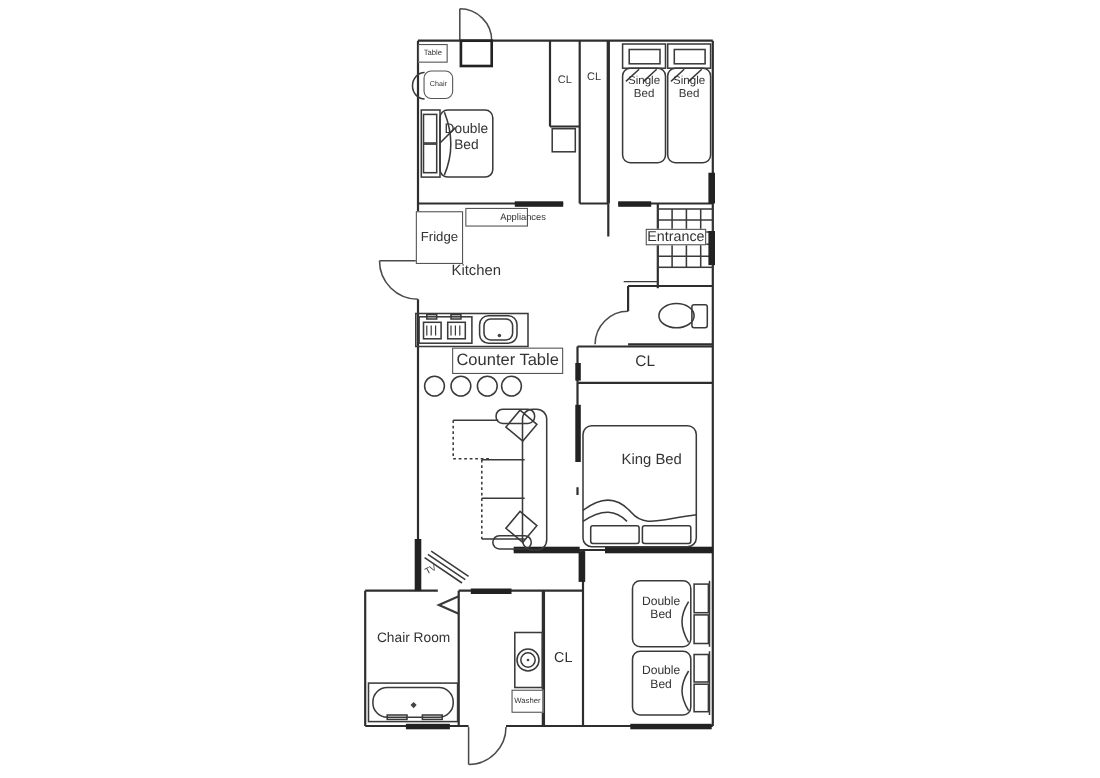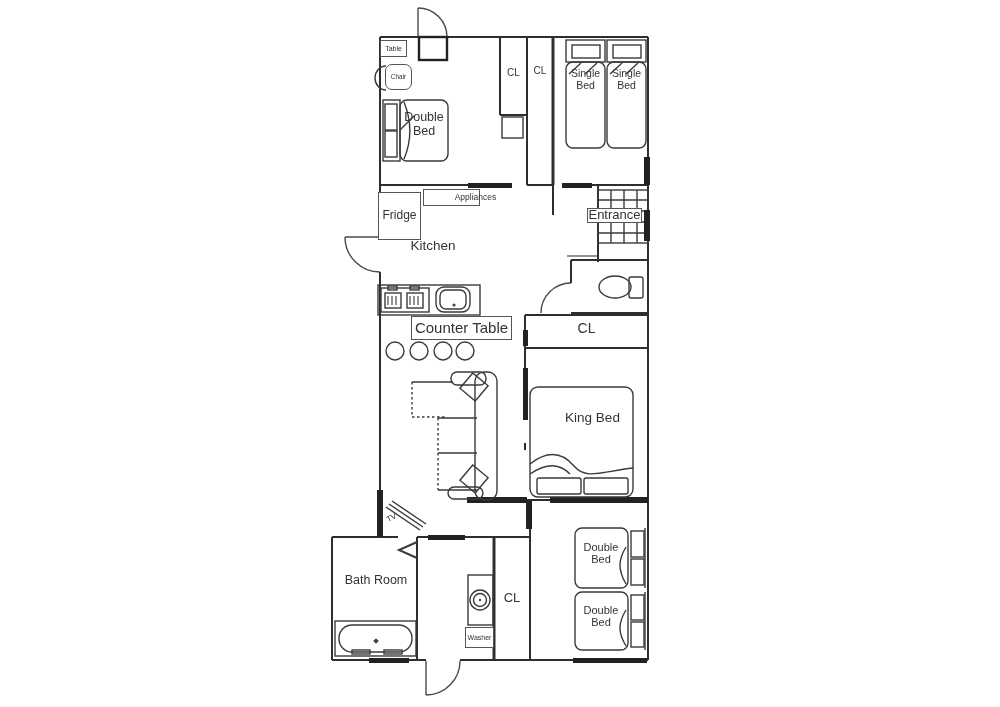--- a/index.html
+++ b/index.html
@@ -233,21 +233,21 @@
   <div class="lbl box" style="left:587px;top:208px;width:55px;height:15px;font-size:13px;">Entrance</div>
 
   <div class="lbl" style="left:525px;top:321px;width:123px;font-size:14px;">CL</div>
 
   <div class="lbl box" style="left:378px;top:316px;width:101px;height:24px;font-size:15px;margin-left:33px;">Counter Table</div>
 
   <div class="lbl" style="left:530px;top:410px;width:125px;font-size:13.5px;">King Bed</div>
 
   <div class="lbl" style="left:383px;top:514px;width:18px;font-size:8px;transform:rotate(-28deg);">TV</div>
 
-  <div class="lbl" style="left:335px;top:573px;width:82px;font-size:12.5px;">Bath Room</div>
+  <div class="lbl" style="left:335px;top:573px;width:82px;font-size:12.5px;">Chair Room</div>
 
   <div class="lbl box" style="left:465px;top:627px;width:29px;height:21px;font-size:7px;">Washer</div>
 
   <div class="lbl" style="left:494px;top:591px;width:36px;font-size:13px;">CL</div>
 
   <div class="lbl" style="left:574px;top:541px;width:54px;font-size:11px;">Double Bed</div>
   <div class="lbl" style="left:574px;top:604px;width:54px;font-size:11px;">Double Bed</div>
 
 </div>
 

